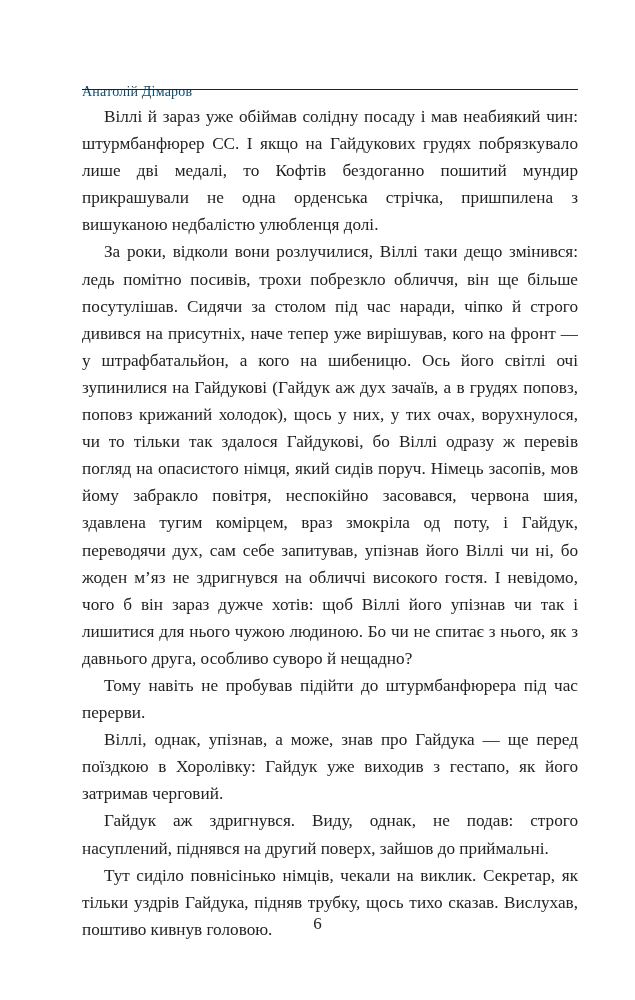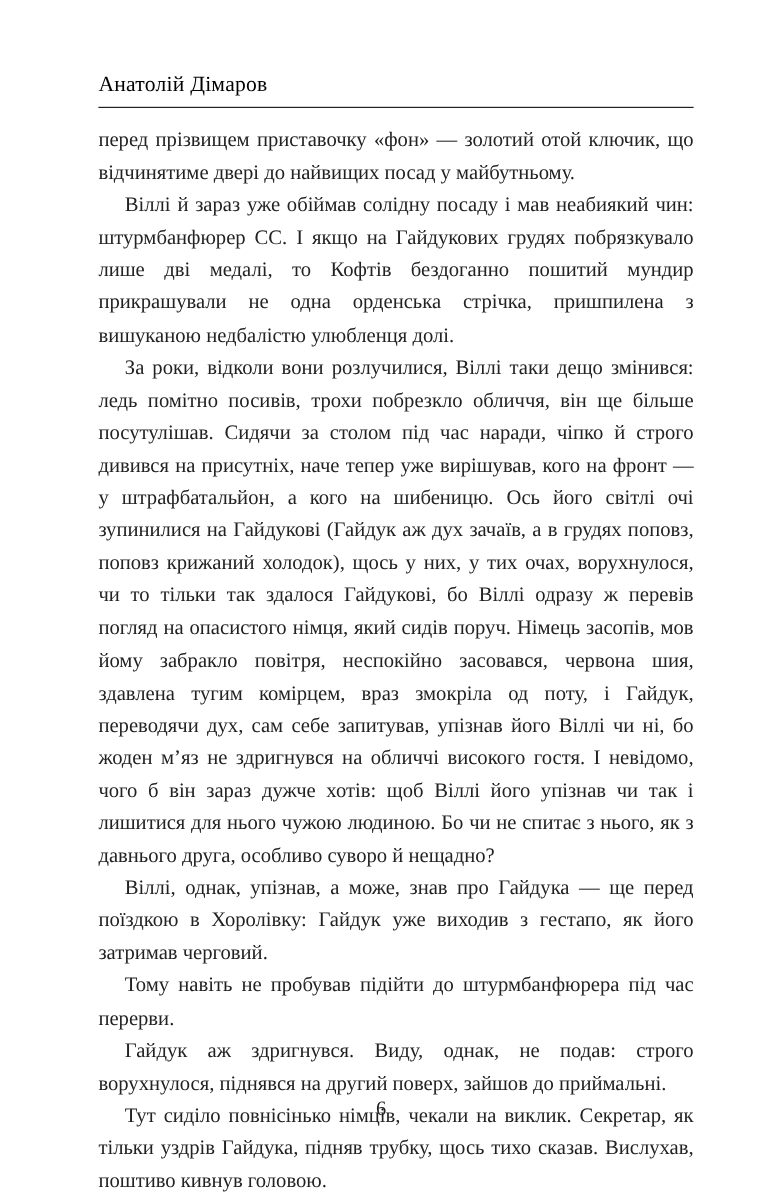--- a/index.html
+++ b/index.html
@@ -1,22 +1,22 @@
 <!DOCTYPE html>
 <html><head>
 <meta charset="utf-8">
 <style>
   html, body { margin: 0; padding: 0; }
   body {
     width: 635px; height: 1000px; background: #ffffff; position: relative; overflow: hidden;
     font-family: "Liberation Serif", "DejaVu Serif", serif; color: #1e1e1e;
   }
   .running-head {
-    position: absolute; left: 82px; top: 60px; width: 496px;
-    font-size: 18px; letter-spacing: 0.2px; color: #000000;
+    position: absolute; left: 82px; top: 84px; width: 496px;
+    font-size: 14px; letter-spacing: 0.2px; color: #0c4a6e;
   }
   .rule {
     position: absolute; left: 82px; top: 89px; width: 496px; height: 1px; background: #222;
   }
   .body-text {
     position: absolute; left: 82px; top: 103px; width: 496px;
     font-size: 17.2px; line-height: 27.1px; text-align: justify; color: #222;
   }
   .body-text p { margin: 0; text-indent: 22px; }
   .body-text p.cont { text-indent: 0; }
@@ -25,22 +25,21 @@
     font-size: 17px; color: #222;
   }
 </style>
 </head>
 <body>
 
 <div class="running-head">Анатолій Дімаров</div>
 <div class="rule"></div>
 
 <div class="body-text">
-  <p class="cont">перед прізвищем приставочку «фон» — золотий отой ключик, що відчинятиме двері до найвищих посад у майбутньому.</p>
   <p>Віллі й зараз уже обіймав солідну посаду і мав неабиякий чин: штурмбанфюрер СС. І якщо на Гайдукових грудях побрязкувало лише дві медалі, то Кофтів бездоганно пошитий мундир прикрашували не одна орденська стрічка, пришпилена з вишуканою недбалістю улюбленця долі.</p>
   <p>За роки, відколи вони розлучилися, Віллі таки дещо змінився: ледь помітно посивів, трохи побрезкло обличчя, він ще більше посутулішав. Сидячи за столом під час наради, чіпко й строго дивився на присутніх, наче тепер уже вирішував, кого на фронт — у штрафбатальйон, а кого на шибеницю. Ось його світлі очі зупинилися на Гайдукові (Гайдук аж дух зачаїв, а в грудях поповз, поповз крижаний холодок), щось у них, у тих очах, ворухнулося, чи то тільки так здалося Гайдукові, бо Віллі одразу ж перевів погляд на опасистого німця, який сидів поруч. Німець засопів, мов йому забракло повітря, неспокійно засовався, червона шия, здавлена тугим комірцем, враз змокріла од поту, і Гайдук, переводячи дух, сам себе запитував, упізнав його Віллі чи ні, бо жоден м’яз не здригнувся на обличчі високого гостя. І невідомо, чого б він зараз дужче хотів: щоб Віллі його упізнав чи так і лишитися для нього чужою людиною. Бо чи не спитає з нього, як з давнього друга, особливо суворо й нещадно?</p>
+  <p>Тому навіть не пробував підійти до штурмбанфюрера під час перерви.</p>
   <p>Віллі, однак, упізнав, а може, знав про Гайдука — ще перед поїздкою в Хоролівку: Гайдук уже виходив з гестапо, як його затримав черговий.</p>
-  <p>Тому навіть не пробував підійти до штурмбанфюрера під час перерви.</p>
-  <p>Гайдук аж здригнувся. Виду, однак, не подав: строго ворухнулося, піднявся на другий поверх, зайшов до приймальні.</p>
+  <p>Гайдук аж здригнувся. Виду, однак, не подав: строго насуплений, піднявся на другий поверх, зайшов до приймальні.</p>
   <p>Тут сиділо повнісінько німців, чекали на виклик. Секретар, як тільки уздрів Гайдука, підняв трубку, щось тихо сказав. Вислухав, поштиво кивнув головою.</p>
 </div>
 
 <div class="page-number">6</div>
 
 </body></html>

